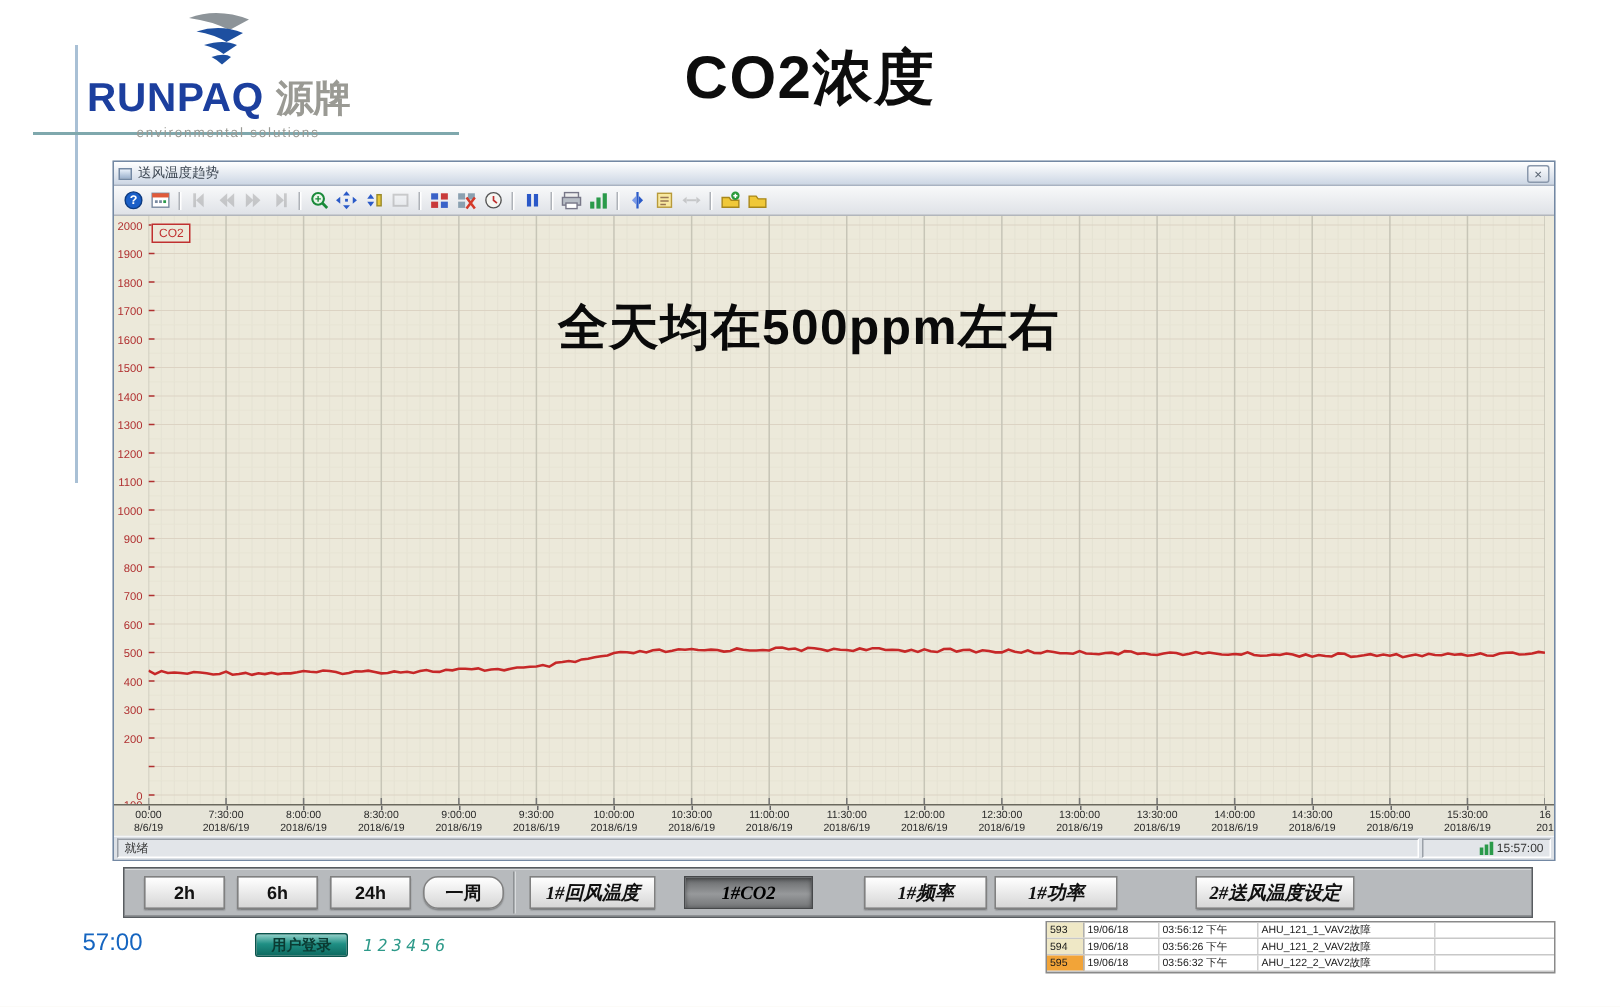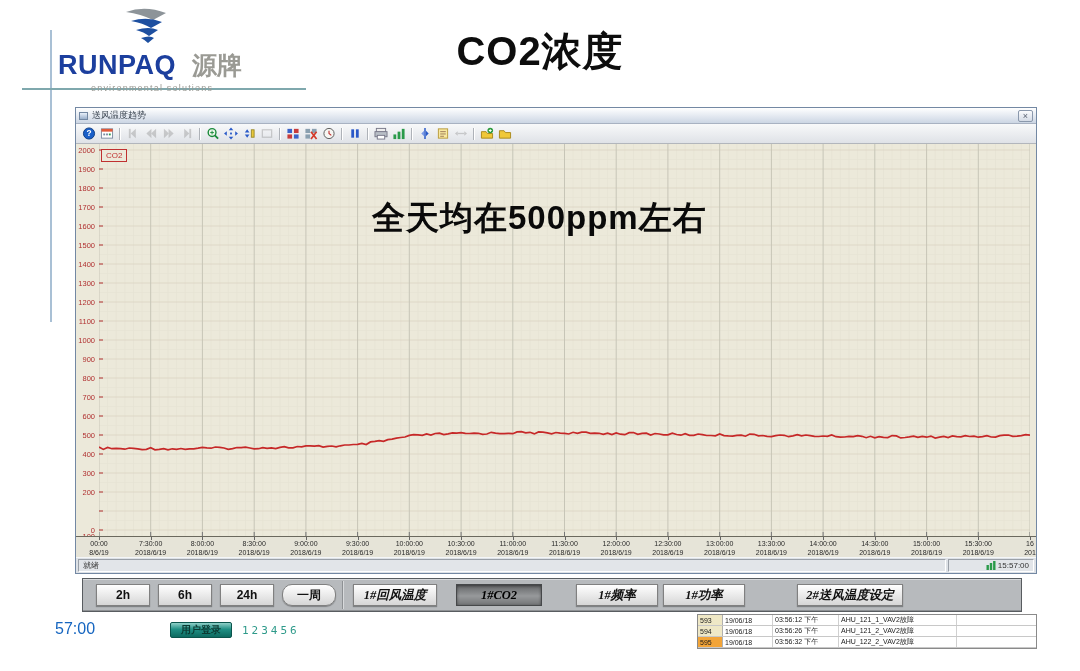--- a/index.html
+++ b/index.html
@@ -9,21 +9,21 @@
 
   
   .deco-vline { position:absolute; left:50px; top:30px; width:2px; height:292px; background:#a9c0d5; }
   .deco-hline { position:absolute; left:22px; top:88px; width:284px; height:2px; background:#7fa8ad; }
 
   
   .logo { position:absolute; left:58px; top:8px; width:250px; }
   .logo-swoosh { display:block; margin-left:64px; }
   .logo-text-row { margin-top:1px; white-space:nowrap; }
   .logo-brand { font-size:27px; font-weight:bold; color:#1c3f9e; letter-spacing:.5px; }
-  .logo-cn { font-size:25px; color:#9a9a94; margin-left:16px; font-weight:bold; }
+  .logo-cn { font-size:25px; color:#9a9a94; margin-left:8px; font-weight:bold; }
   .logo-tagline { font-size:9px; color:#9a9a94; letter-spacing:1.2px; margin-left:33px; margin-top:1px; }
 
   .slide-title { position:absolute; left:0; right:0; top:24px; text-align:center;
                  font-size:40px; font-weight:bold; color:#0d0d0d; letter-spacing:1px; }
 
   
   .app-window { position:absolute; left:75px; top:107px; width:962px; height:467px;
                 background:#dde1e6; border:1px solid #7388a3; display:flex; flex-direction:column; }
   .titlebar { flex:0 0 16px; height:16px; background:linear-gradient(#ffffff,#ccd6e4);
               border-bottom:1px solid #a8b2c2; display:flex; align-items:center; padding:0 3px; }
@@ -75,21 +75,21 @@
   .panel-divider { position:absolute; left:259px; top:2px; bottom:2px; width:0;
                    border-left:1px solid #8e9194; border-right:1px solid #d8dadc; }
 
   
   .clock { position:absolute; left:55px; top:620px; font-size:16px; color:#1565c0; }
   .login-btn { position:absolute; left:170px; top:622px; width:62px; height:16px;
                background:linear-gradient(#8fd0c8,#1f8f84 45%,#0d6a60); border:1px solid #0a544c;
                border-radius:2px; font-size:10px; font-weight:bold; color:#0b3b33;
                font-family:"Liberation Sans",sans-serif; text-align:center; }
   .password { position:absolute; left:242px; top:624px; font-size:11px; color:#2e9a8a;
-              letter-spacing:3px; font-family:"DejaVu Sans Mono",monospace; }
+              letter-spacing:3px; font-family:"DejaVu Sans Mono",monospace;font-style:italic; }
 
   .alarm-table { position:absolute; left:697px; top:614px; width:340px; background:#fff;
                  border:1px solid #8a8a8a; font-size:7px; color:#1a1a1a; }
   .alarm-row { display:flex; height:11px; border-bottom:1px solid #c8c8c8; align-items:center; }
   .ac { padding:0 2px; border-right:1px solid #d0d0d0; white-space:nowrap; overflow:hidden;
         height:100%; display:flex; align-items:center; }
   .ac-id { width:25px; background:#efe8c6; border-right:1px solid #b0b0b0; }
   .alarm-row.hl .ac-id { background:#f2a438; }
   .ac-date { width:50px; }
   .ac-time { width:66px; }

